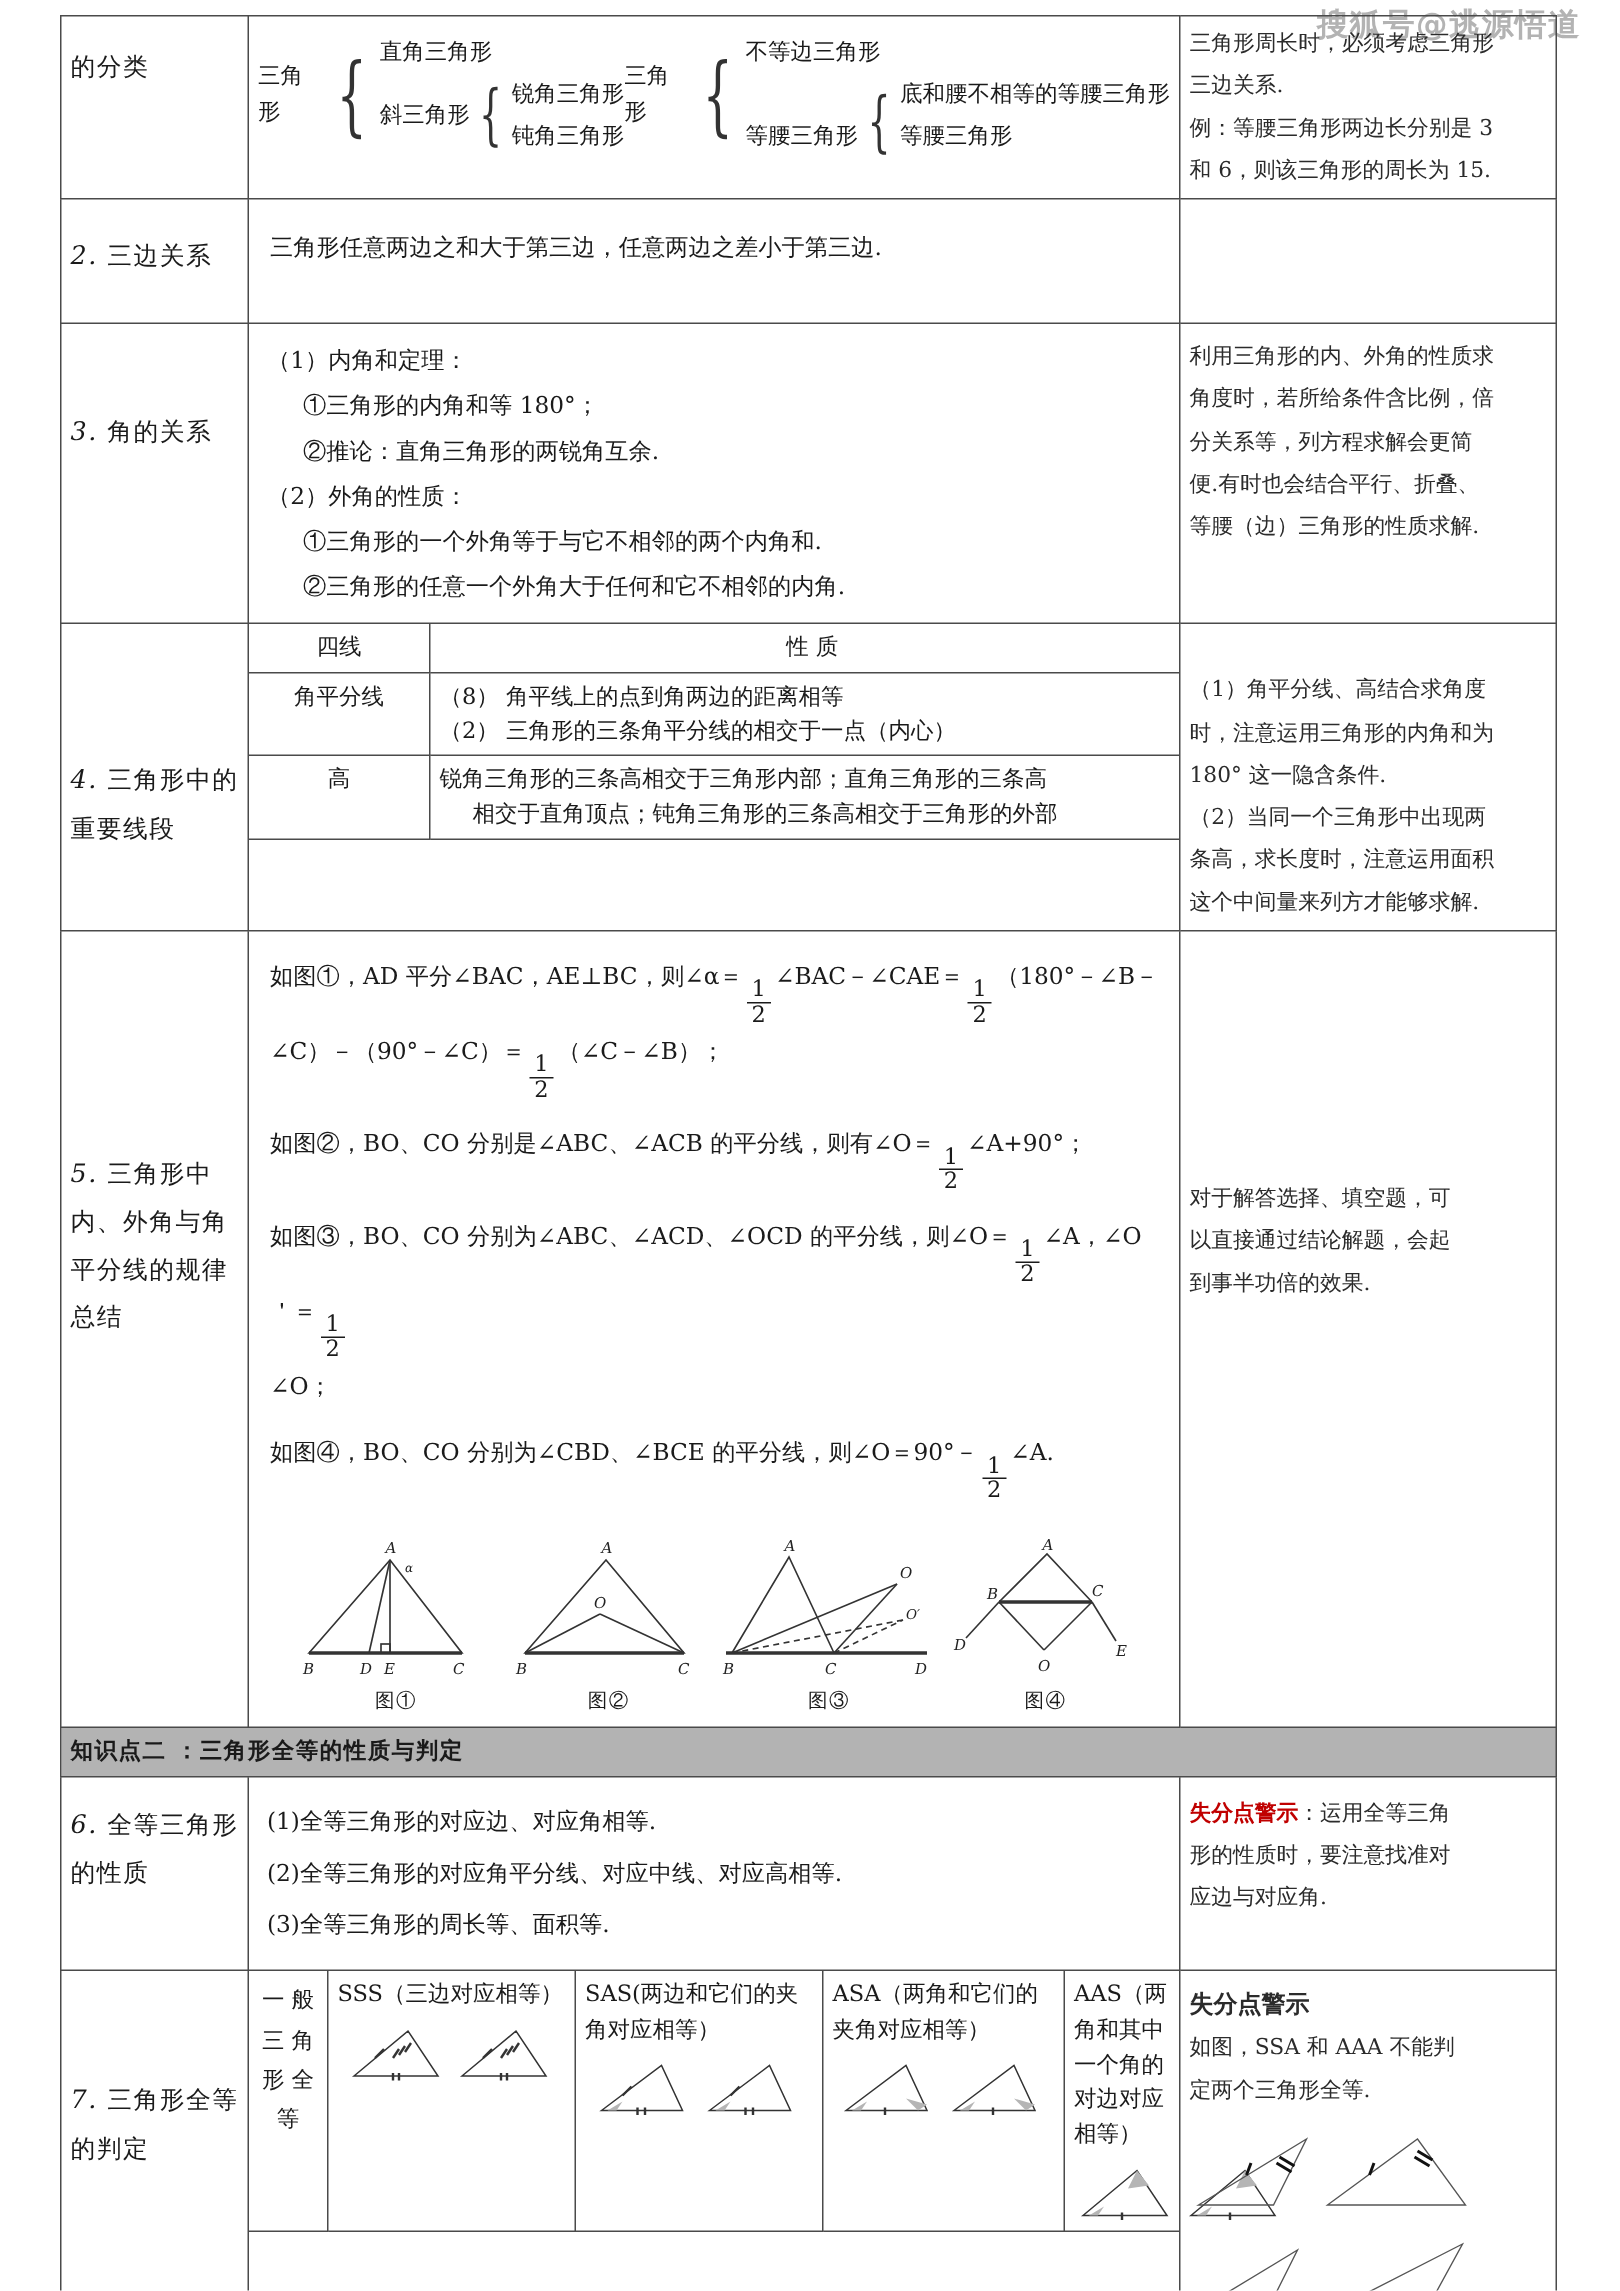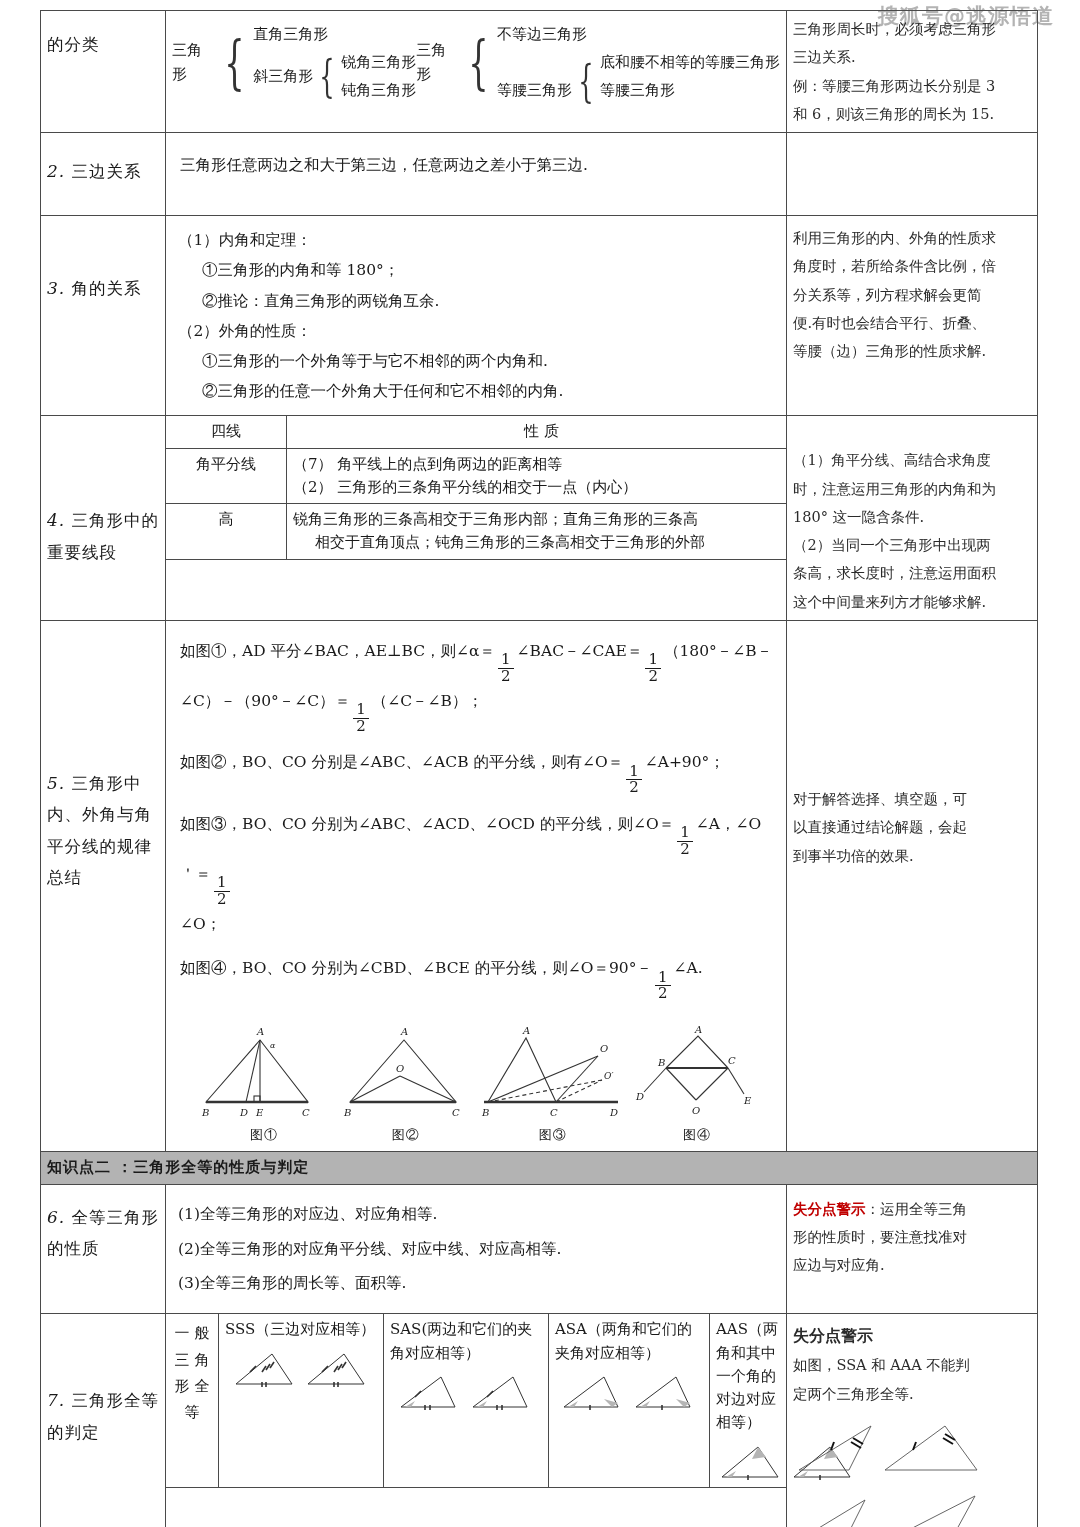--- a/index.html
+++ b/index.html
@@ -150,21 +150,21 @@
     <td style="padding:0;">
       <table class="prop-tbl">
         <tbody>
                 <tr>
           <td class="pcol1 hd" style="border-left:none;border-top:none;">四线</td>
           <td class="hd" style="border-right:none;border-top:none;padding-left:16px;">性  质</td>
         </tr>
         <tr>
           <td class="pcol1 hd" style="border-left:none;">角平分线</td>
           <td style="border-right:none;">
-            <div>（7）    角平线上的点到角两边的距离相等</div>
+            <div>（8）    角平线上的点到角两边的距离相等</div>
             <div>（2）    三角形的三条角平分线的相交于一点（内心）</div>
           </td>
         </tr>
         <tr>
           <td class="pcol1 hd" style="border-left:none;">高</td>
           <td style="border-right:none;">
             <div>锐角三角形的三条高相交于三角形内部；直角三角形的三条高</div>
             <div style="padding-left:22px;">相交于直角顶点；钝角三角形的三条高相交于三角形的外部</div>
           </td>
         </tr>

